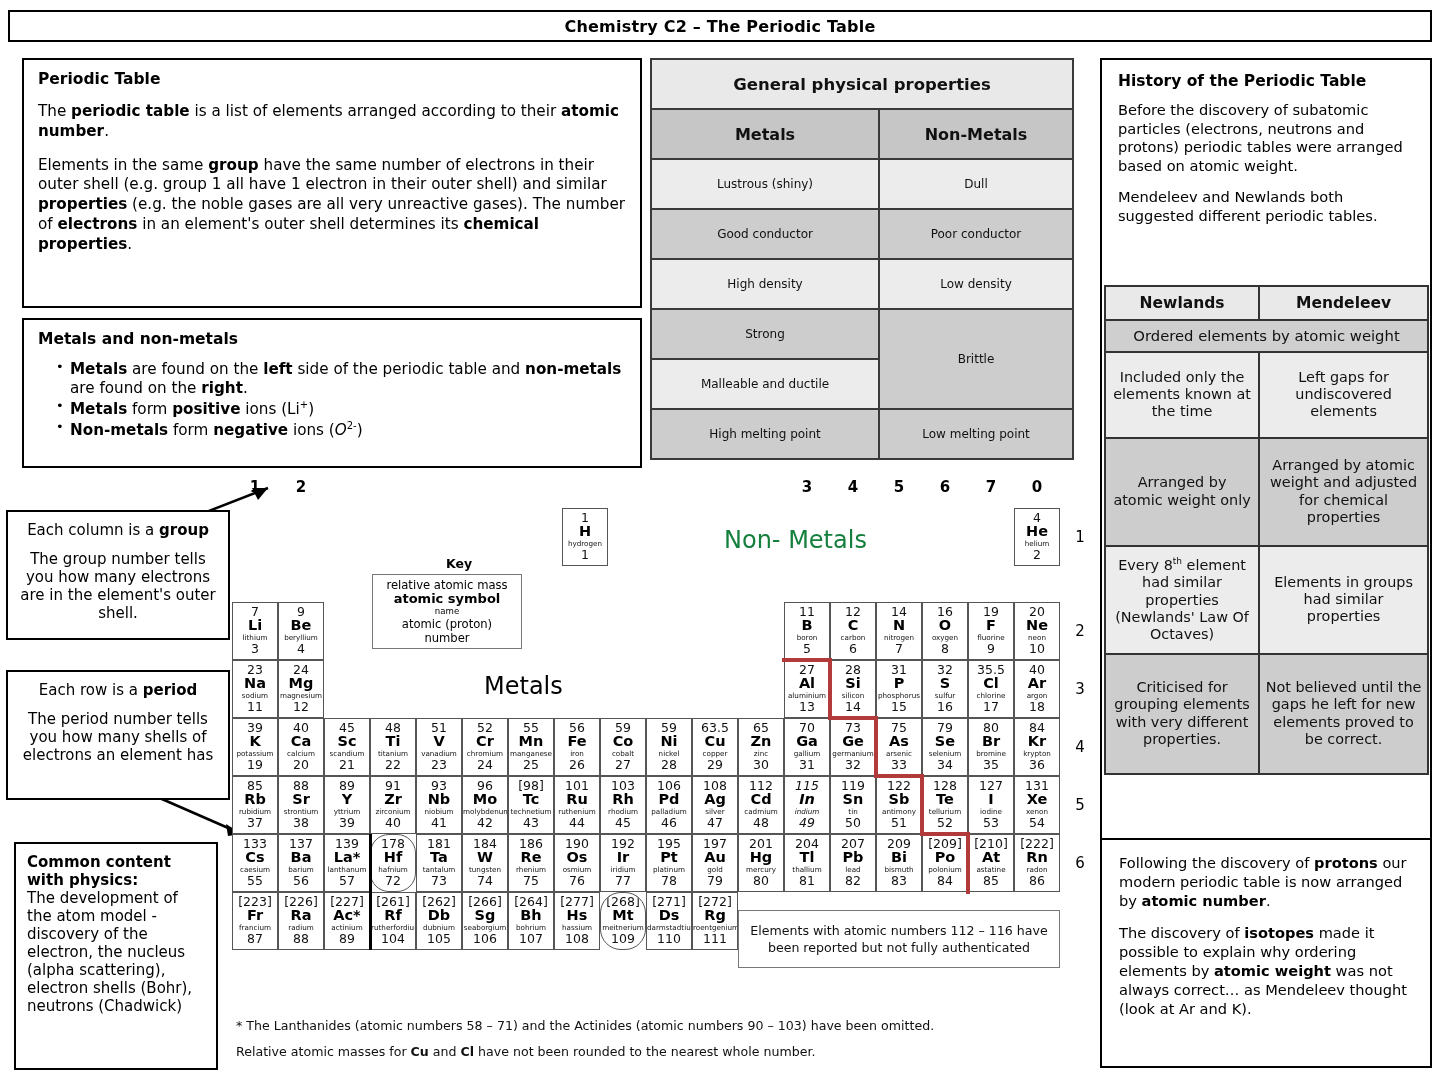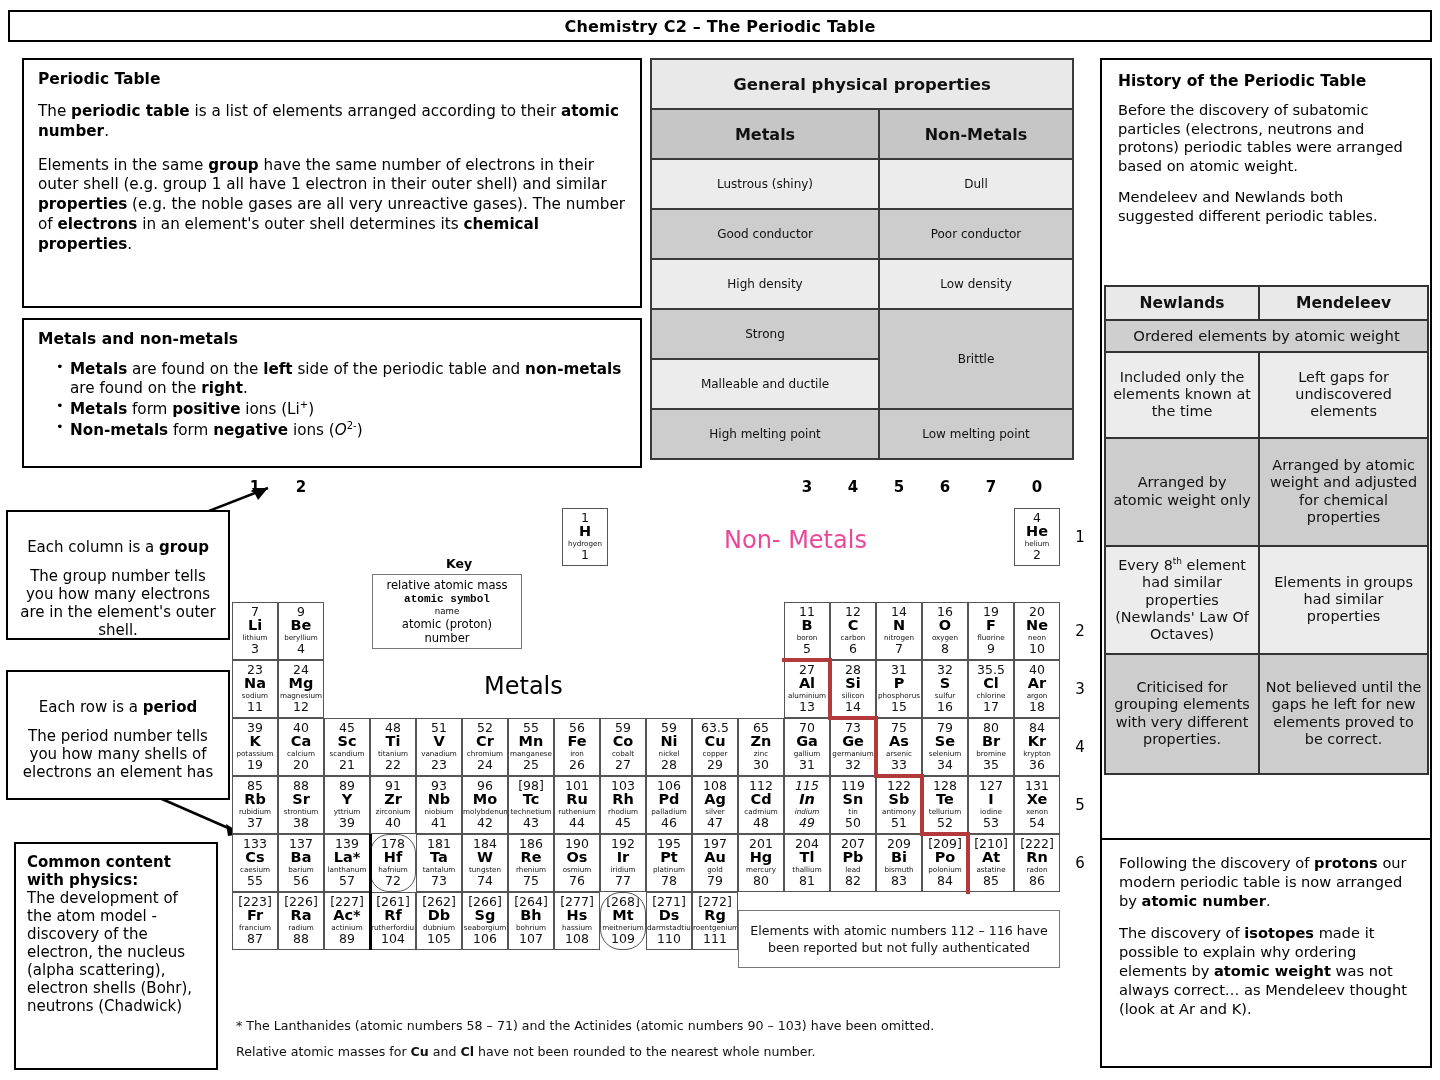--- a/index.html
+++ b/index.html
@@ -74,21 +74,21 @@
   #hist-table .light { background: #ececec; }
   #hist-table .dark  { background: #cdcdcd; }
   #hist-foot { position: absolute; left: 0; top: 778px; width: 100%;
                border-top: 2.5px solid #000; padding: 14px 17px; }
   #hist-foot .ptxt { font-size: 14.6px; line-height: 1.30; }
 
   
   #callout-group  { left: 6px;  top: 510px; width: 224px; height: 130px; }
   #callout-period { left: 6px;  top: 670px; width: 224px; height: 130px; }
   #callout-physics{ left: 14px; top: 842px; width: 204px; height: 228px; }
-  .callout { text-align: center; padding: 26px 10px; }
+  .callout { text-align: center; padding: 9px 10px; }
   .callout .c-head { font-size: 15px; margin-bottom: 11px; }
   .callout .c-body { font-size: 15px; line-height: 1.20; }
   #callout-physics { text-align: left; padding: 9px 11px; }
   #callout-physics .c-head { font-size: 15px; font-weight: bold; margin-bottom: 0; }
   #callout-physics .c-body { font-size: 15px; line-height: 1.20; }
 
   svg.arrow { position: absolute; overflow: visible; pointer-events: none; }
 
   
   #ptable { position: absolute; left: 232px; top: 478px; width: 848px; height: 545px; }
@@ -106,27 +106,27 @@
   .cell .mass { font-size: 12.5px; line-height: 13px; margin-top: 2px; color: #111; }
   .cell .sym  { font-size: 14.5px; font-weight: bold; line-height: 15px; color: #000; }
   .cell .nm   { font-size: 7.2px; line-height: 9px; color: #111; }
   .cell .num  { font-size: 12.5px; line-height: 13px; color: #111; }
 
   #key-box {
     position: absolute; border: 1px solid #777; background: #fff;
     text-align: center; padding: 3px 5px;
   }
   #key-box .k1 { font-size: 11.6px; line-height: 14px; }
-  #key-box .k2 { font-size: 11px; font-weight: bold; line-height: 14px; font-family: Liberation Mono, monospace; }
+  #key-box .k2 { font-size: 13px; font-weight: bold; line-height: 14px; }
   #key-box .k3 { font-size: 8.6px; line-height: 11px; }
   #key-box .k4 { font-size: 11.6px; line-height: 14px; }
   #key-label { position: absolute; font-size: 12.5px; font-weight: bold; }
 
   #metals-label { position: absolute; font-size: 24px; color: #000; }
-  #nonmetals-label { position: absolute; font-size: 24px; color: #ec4899; }
+  #nonmetals-label { position: absolute; font-size: 24px; color: #15803d; }
 
   #note112 {
     position: absolute; border: 1px solid #777; background: #fff;
     text-align: center; font-size: 12.6px; line-height: 17px; color: #111;
     display: flex; align-items: center; justify-content: center; padding: 2px 8px;
   }
   .foot {
     position: absolute; font-size: 12.6px; color: #111;
   }
   .foot b { font-weight: bold; }

